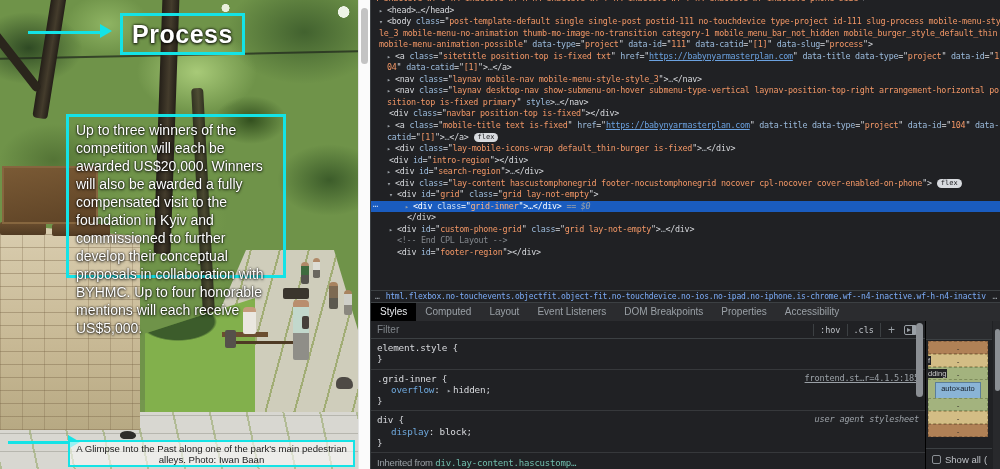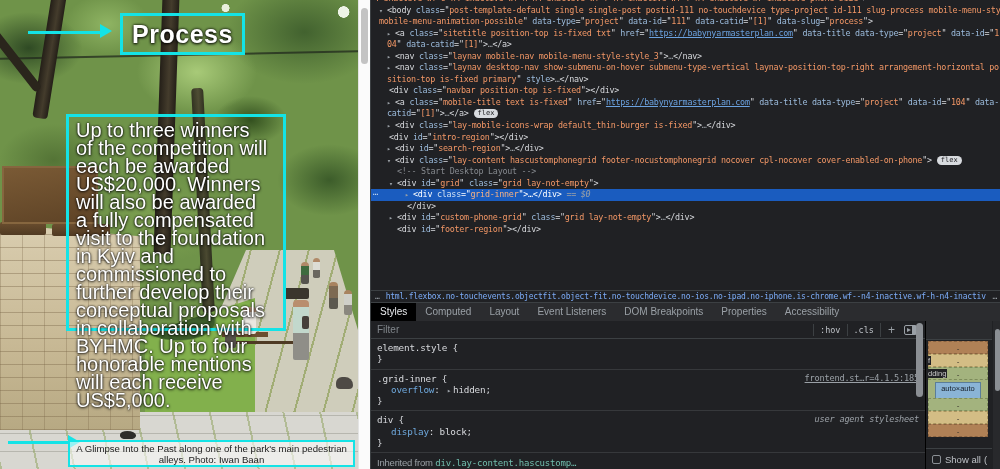--- a/index.html
+++ b/index.html
@@ -68,22 +68,22 @@
   #bench-far { left:283px; top:288px; width:26px; height:11px; background:#3a352d; border-radius:2px; }
   #dog { left:336px; top:377px; width:17px; height:12px; background:#4e4a45; border-radius:6px 8px 4px 4px; }
   #bird { left:120px; top:431px; width:16px; height:8px; background:#2e2d2b; border-radius:50% 60% 40% 40%; }
 
   .cyan-line { height:3px; }
   .cyan-head { width:0; height:0; border-top:7px solid transparent; border-bottom:7px solid transparent; }
   #process-box { left:120px; top:13px; width:125px; height:42px; border-width:3px; border-style:solid;
     display:flex; align-items:center; justify-content:center; }
   #process-box span { color:#fff; font-weight:bold; font-size:25px; letter-spacing:.5px;
     text-shadow:0 0 3px #000, 0 1px 3px rgba(0,0,0,.85); }
-  #info-box { left:66px; top:114px; width:220px; height:217px; border-width:3px; border-style:solid;
-    padding:4px 14px 4px 7px; color:#fff; font-size:20px; line-height:18px;
+  #info-box { left:66px; top:114px; width:220px; height:164px; border-width:3px; border-style:solid;
+    padding:4px 14px 4px 7px; color:#fff; font-size:14px; line-height:18px;
     text-shadow:0 0 2px #000, 0 1px 3px rgba(0,0,0,.8); }
   #caption-box { left:68px; top:440px; width:287px; height:27px; border-width:2px; border-style:solid;
     background:rgba(255,255,255,.55); color:#222; font-size:9.6px; line-height:11px;
     text-align:center; padding:1px 3px; overflow:hidden; }
 
   #page-scrollbar { position:absolute; left:358px; top:0; width:12px; height:469px; background:#fbfbfb; border-left:1px solid #e4e4e4; }
   #page-scroll-thumb { position:absolute; left:2px; top:8px; width:7px; height:56px; background:#c3c3c3; border-radius:4px; }
 
   
   #devtools { position:absolute; left:370px; top:0; width:630px; height:469px; background:#202124;
@@ -216,39 +216,41 @@
   </div>
 
   <div id="page-scrollbar">
     <div id="page-scroll-thumb"></div>
   </div>
 
   <div id="devtools">
     <div id="dom-tree">
       <div id="dom-tree-inner">
           <div class="dom-row" style="padding-left: 3px;"><span class="c-str">4-inactive wf-s-n4-inactive wf-n-n4-inactive wf-r-n4-inactive wf-f-n4-inactive wf-inactive phone-size</span><span class="c-tag">"&gt;</span></div>
+          <div class="dom-row" style="padding-left: 8px;"><span class="c-arw">▸</span><span class="c-tag">&lt;head&gt;</span><span class="c-ell">…</span><span class="c-tag">&lt;/head&gt;</span></div>
           <div class="dom-row" style="padding-left: 8px;"><span class="c-arw">▾</span><span class="c-tag">&lt;body</span><span class="c-attr"> class</span><span class="c-tag">="</span><span class="c-str">post-template-default single single-post postid-111 no-touchdevice type-project id-111 slug-process mobile-menu-sty</span></div>
+          <div class="dom-row" style="padding-left: 8px;"><span class="c-str">le_3 mobile-menu-no-animation thumb-mo-image-no-transition category-1 mobile_menu_bar_not_hidden mobile_burger_style_default_thin</span></div>
           <div class="dom-row" style="padding-left: 8px;"><span class="c-str">mobile-menu-animation-possible</span><span class="c-tag">"</span><span class="c-attr"> data-type</span><span class="c-tag">="</span><span class="c-str">project</span><span class="c-tag">"</span><span class="c-attr"> data-id</span><span class="c-tag">="</span><span class="c-str">111</span><span class="c-tag">"</span><span class="c-attr"> data-catid</span><span class="c-tag">="</span><span class="c-str">[1]</span><span class="c-tag">"</span><span class="c-attr"> data-slug</span><span class="c-tag">="</span><span class="c-str">process</span><span class="c-tag">"&gt;</span></div>
           <div class="dom-row" style="padding-left: 16px;"><span class="c-arw">▸</span><span class="c-tag">&lt;a</span><span class="c-attr"> class</span><span class="c-tag">="</span><span class="c-str">sitetitle position-top is-fixed txt</span><span class="c-tag">"</span><span class="c-attr"> href</span><span class="c-tag">="</span><span class="c-link">https://babynyarmasterplan.com</span><span class="c-tag">"</span><span class="c-attr"> data-title data-type</span><span class="c-tag">="</span><span class="c-str">project</span><span class="c-tag">"</span><span class="c-attr"> data-id</span><span class="c-tag">="</span><span class="c-str">1</span></div>
           <div class="dom-row" style="padding-left: 16px;"><span class="c-str">04</span><span class="c-tag">"</span><span class="c-attr"> data-catid</span><span class="c-tag">="</span><span class="c-str">[1]</span><span class="c-tag">"&gt;</span><span class="c-ell">…</span><span class="c-tag">&lt;/a&gt;</span></div>
           <div class="dom-row" style="padding-left: 16px;"><span class="c-arw">▸</span><span class="c-tag">&lt;nav</span><span class="c-attr"> class</span><span class="c-tag">="</span><span class="c-str">laynav mobile-nav mobile-menu-style-style_3</span><span class="c-tag">"&gt;</span><span class="c-ell">…</span><span class="c-tag">&lt;/nav&gt;</span></div>
           <div class="dom-row" style="padding-left: 16px;"><span class="c-arw">▸</span><span class="c-tag">&lt;nav</span><span class="c-attr"> class</span><span class="c-tag">="</span><span class="c-str">laynav desktop-nav show-submenu-on-hover submenu-type-vertical laynav-position-top-right arrangement-horizontal po</span></div>
           <div class="dom-row" style="padding-left: 16px;"><span class="c-str">sition-top is-fixed primary</span><span class="c-tag">"</span><span class="c-attr"> style</span><span class="c-tag">&gt;</span><span class="c-ell">…</span><span class="c-tag">&lt;/nav&gt;</span></div>
           <div class="dom-row" style="padding-left: 18px;"><span class="c-tag">&lt;div</span><span class="c-attr"> class</span><span class="c-tag">="</span><span class="c-str">navbar position-top is-fixed</span><span class="c-tag">"&gt;&lt;/div&gt;</span></div>
           <div class="dom-row" style="padding-left: 16px;"><span class="c-arw">▸</span><span class="c-tag">&lt;a</span><span class="c-attr"> class</span><span class="c-tag">="</span><span class="c-str">mobile-title text is-fixed</span><span class="c-tag">"</span><span class="c-attr"> href</span><span class="c-tag">="</span><span class="c-link">https://babynyarmasterplan.com</span><span class="c-tag">"</span><span class="c-attr"> data-title data-type</span><span class="c-tag">="</span><span class="c-str">project</span><span class="c-tag">"</span><span class="c-attr"> data-id</span><span class="c-tag">="</span><span class="c-str">104</span><span class="c-tag">"</span><span class="c-attr"> data-</span></div>
           <div class="dom-row" style="padding-left: 16px;"><span class="c-attr">catid</span><span class="c-tag">="</span><span class="c-str">[1]</span><span class="c-tag">"&gt;</span><span class="c-ell">…</span><span class="c-tag">&lt;/a&gt;</span><span class="c-badge">flex</span></div>
           <div class="dom-row" style="padding-left: 16px;"><span class="c-arw">▸</span><span class="c-tag">&lt;div</span><span class="c-attr"> class</span><span class="c-tag">="</span><span class="c-str">lay-mobile-icons-wrap default_thin-burger  is-fixed</span><span class="c-tag">"&gt;</span><span class="c-ell">…</span><span class="c-tag">&lt;/div&gt;</span></div>
           <div class="dom-row" style="padding-left: 18px;"><span class="c-tag">&lt;div</span><span class="c-attr"> id</span><span class="c-tag">="</span><span class="c-str">intro-region</span><span class="c-tag">"&gt;&lt;/div&gt;</span></div>
           <div class="dom-row" style="padding-left: 16px;"><span class="c-arw">▸</span><span class="c-tag">&lt;div</span><span class="c-attr"> id</span><span class="c-tag">="</span><span class="c-str">search-region</span><span class="c-tag">"&gt;</span><span class="c-ell">…</span><span class="c-tag">&lt;/div&gt;</span></div>
           <div class="dom-row" style="padding-left: 16px;"><span class="c-arw">▾</span><span class="c-tag">&lt;div</span><span class="c-attr"> class</span><span class="c-tag">="</span><span class="c-str">lay-content hascustomphonegrid footer-nocustomphonegrid nocover cpl-nocover cover-enabled-on-phone</span><span class="c-tag">"&gt;</span><span class="c-badge">flex</span></div>
-          <div class="dom-row" style="padding-left: 26px;"><span class="c-comm">&lt;!-- Start Desktop Layout --&gt;</span></div>
           <div class="dom-row" style="padding-left: 18px;"><span class="c-arw">▾</span><span class="c-tag">&lt;div</span><span class="c-attr"> id</span><span class="c-tag">="</span><span class="c-str">grid</span><span class="c-tag">"</span><span class="c-attr"> class</span><span class="c-tag">="</span><span class="c-str">grid lay-not-empty</span><span class="c-tag">"&gt;</span></div>
           <div class="dom-row sel" style="padding-left: 34px;"><span class="gutter-dots">⋯</span><span class="c-arw">▸</span><span class="c-tag">&lt;div</span><span class="c-attr"> class</span><span class="c-tag">="</span><span class="c-str">grid-inner</span><span class="c-tag">"&gt;</span><span class="c-ell">…</span><span class="c-tag">&lt;/div&gt;</span><span class="c-eq"> == $0</span></div>
           <div class="dom-row" style="padding-left: 36px;"><span class="c-tag">&lt;/div&gt;</span></div>
           <div class="dom-row" style="padding-left: 18px;"><span class="c-arw">▸</span><span class="c-tag">&lt;div</span><span class="c-attr"> id</span><span class="c-tag">="</span><span class="c-str">custom-phone-grid</span><span class="c-tag">"</span><span class="c-attr"> class</span><span class="c-tag">="</span><span class="c-str">grid lay-not-empty</span><span class="c-tag">"&gt;</span><span class="c-ell">…</span><span class="c-tag">&lt;/div&gt;</span></div>
+          <div class="dom-row" style="padding-left: 26px;"><span class="c-comm">&lt;!-- End CPL Layout --&gt;</span></div>
           <div class="dom-row" style="padding-left: 26px;"><span class="c-tag">&lt;div</span><span class="c-attr"> id</span><span class="c-tag">="</span><span class="c-str">footer-region</span><span class="c-tag">"&gt;&lt;/div&gt;</span></div>
         </div>
     </div>
 
     <div id="breadcrumb-bar">
       <span class="bc-ell">…</span>
       <span id="breadcrumb-crumb">html.flexbox.no-touchevents.objectfit.object-fit.no-touchdevice.no-ios.no-ipad.no-iphone.is-chrome.wf--n4-inactive.wf-h-n4-inactive.wf-e-n4-inactive.wf-l</span>
       <span class="bc-ell">…</span>
     </div>
 

